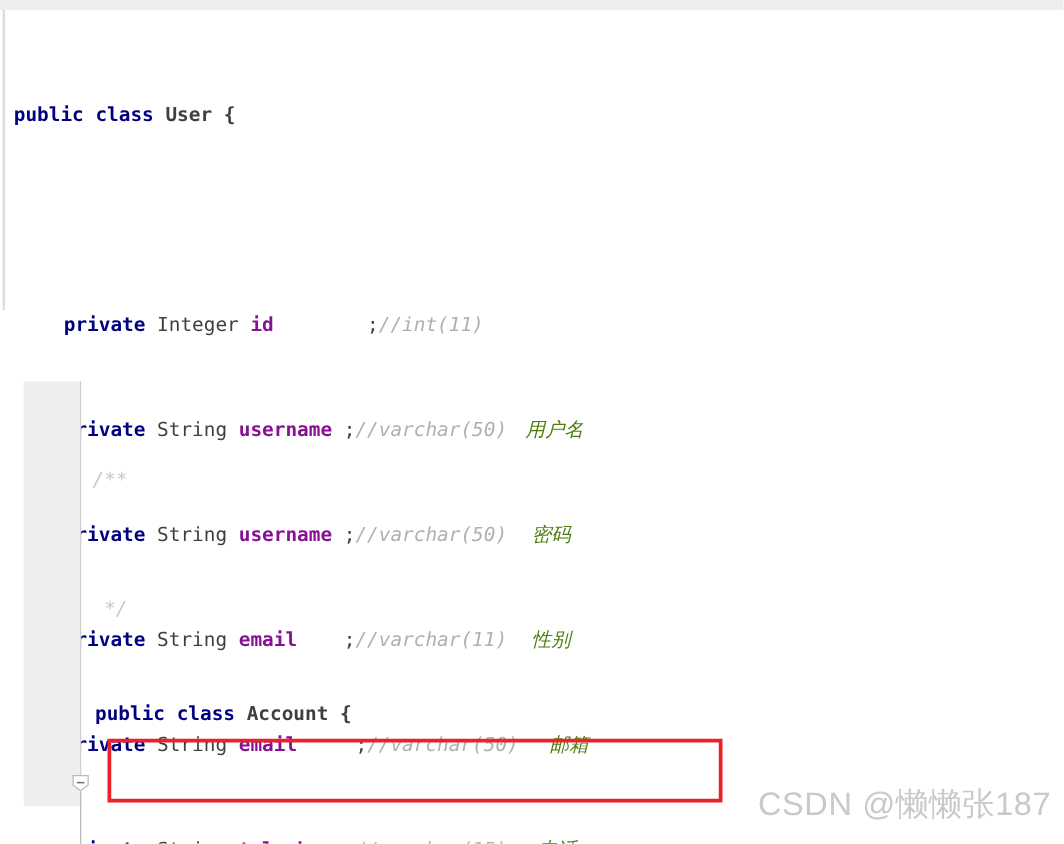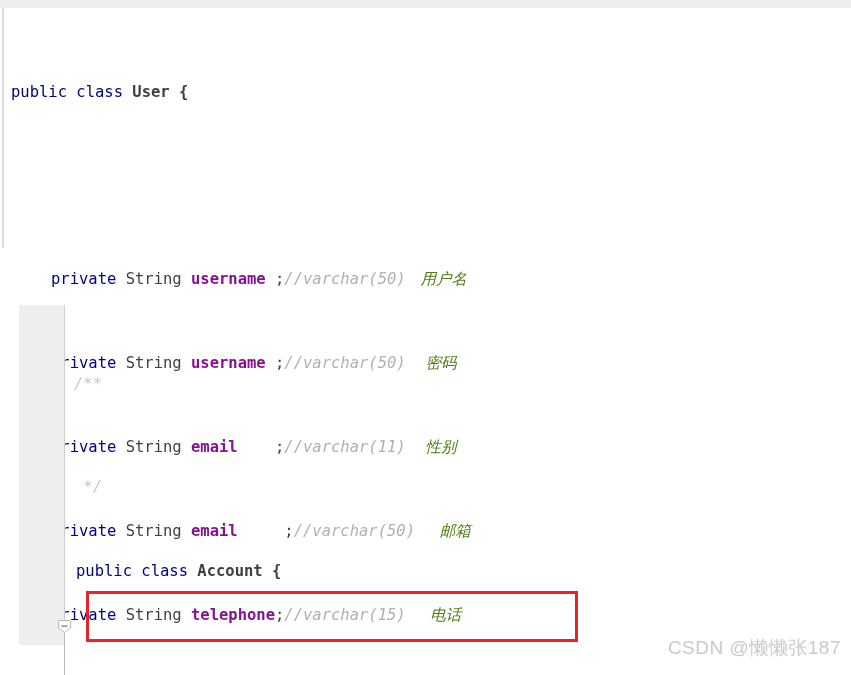--- a/index.html
+++ b/index.html
@@ -52,21 +52,21 @@
   }
   .line {
     height: 27px;
     line-height: 27px;
     font-size: 15.5px;
     white-space: pre;
     letter-spacing: 0px;
   }
 
   
-  .kw      { color: #000080; font-weight: normal; margin-top: 16px; }
+  .kw      { color: #000080; font-weight: bold; margin-top: 16px; }
   .type    { color: #3f3f3f; }
   .field   { color: #871094; font-weight: bold; }
   .punct   { color: #3f3f3f; }
   .cmt     { color: #b0b0b0; font-style: italic; }
   .cmt-cn  { color: #4d7c0f; font-style: italic; font-family: "DejaVu Serif", "Liberation Serif", serif; }
   .plain   { color: #3f3f3f; font-weight: bold; }
   .doc     { color: #c8c8c8; font-style: italic; }
   .doc-cn  { color: #c8c8c8; font-style: italic; font-family: "DejaVu Serif", "Liberation Serif", serif; }
 
   
@@ -126,21 +126,21 @@
     background: transparent;
     pointer-events: none;
   }
 
   
   .watermark {
     position: absolute;
     right: 10px;
     bottom: 14px;
     font-family: "Liberation Sans", sans-serif;
-    font-size: 19px;
+    font-size: 26px;
     color: #c9c9c9;
     letter-spacing: 0.5px;
     white-space: nowrap;
     margin-left: 36px;
   }
 </style>
 </head>
 <body>
 
 <div id="screenshot">
@@ -149,20 +149,21 @@
 
   <div class="block-user">
     <div class="left-rail"></div>
 
     <div class="code-lines" style="left:11px; top:14px;">
 
       <div class="line"><span class="kw">public class</span><span class="plain"> </span><span class="plain">User</span><span class="plain"> {</span></div>
 
       <div class="line">&nbsp;</div>
 
+      <div class="line" style="padding-left:40px"><span class="kw">private</span><span class="plain"> </span><span class="type">Integer</span><span class="plain"> </span><span class="field">id</span><span class="plain">        </span><span class="punct">;</span><span class="cmt">//int(11)</span></div>
 
       <div class="line" style="padding-left:40px"><span class="kw">private</span><span class="plain"> </span><span class="type">String</span><span class="plain"> </span><span class="field">username</span><span class="plain"> </span><span class="punct">;</span><span class="cmt">//varchar(50)</span><span class="cmt-cn">&nbsp;&nbsp;&nbsp;</span><span class="cmt-cn">用户名</span></div>
 
       <div class="line" style="padding-left:40px"><span class="kw">private</span><span class="plain"> </span><span class="type">String</span><span class="plain"> </span><span class="field">username</span><span class="plain"> </span><span class="punct">;</span><span class="cmt">//varchar(50)</span><span class="cmt-cn">&nbsp;&nbsp;&nbsp;&nbsp;</span><span class="cmt-cn">密码</span></div>
 
       <div class="line" style="padding-left:40px"><span class="kw">private</span><span class="plain"> </span><span class="type">String</span><span class="plain"> </span><span class="field">email</span><span class="plain">    </span><span class="punct">;</span><span class="cmt">//varchar(11)</span><span class="cmt-cn">&nbsp;&nbsp;&nbsp;&nbsp;</span><span class="cmt-cn">性别</span></div>
 
       <div class="line" style="padding-left:40px"><span class="kw">private</span><span class="plain"> </span><span class="type">String</span><span class="plain"> </span><span class="field">email</span><span class="plain">     </span><span class="punct">;</span><span class="cmt">//varchar(50)</span><span class="cmt-cn">&nbsp;&nbsp;&nbsp;&nbsp;&nbsp;</span><span class="cmt-cn">邮箱</span></div>
 
       <div class="line" style="padding-left:40px"><span class="kw">private</span><span class="plain"> </span><span class="type">String</span><span class="plain"> </span><span class="field">telephone</span><span class="punct">;</span><span class="cmt">//varchar(15)</span><span class="cmt-cn">&nbsp;&nbsp;&nbsp;&nbsp;&nbsp;</span><span class="cmt-cn">电话</span></div>

